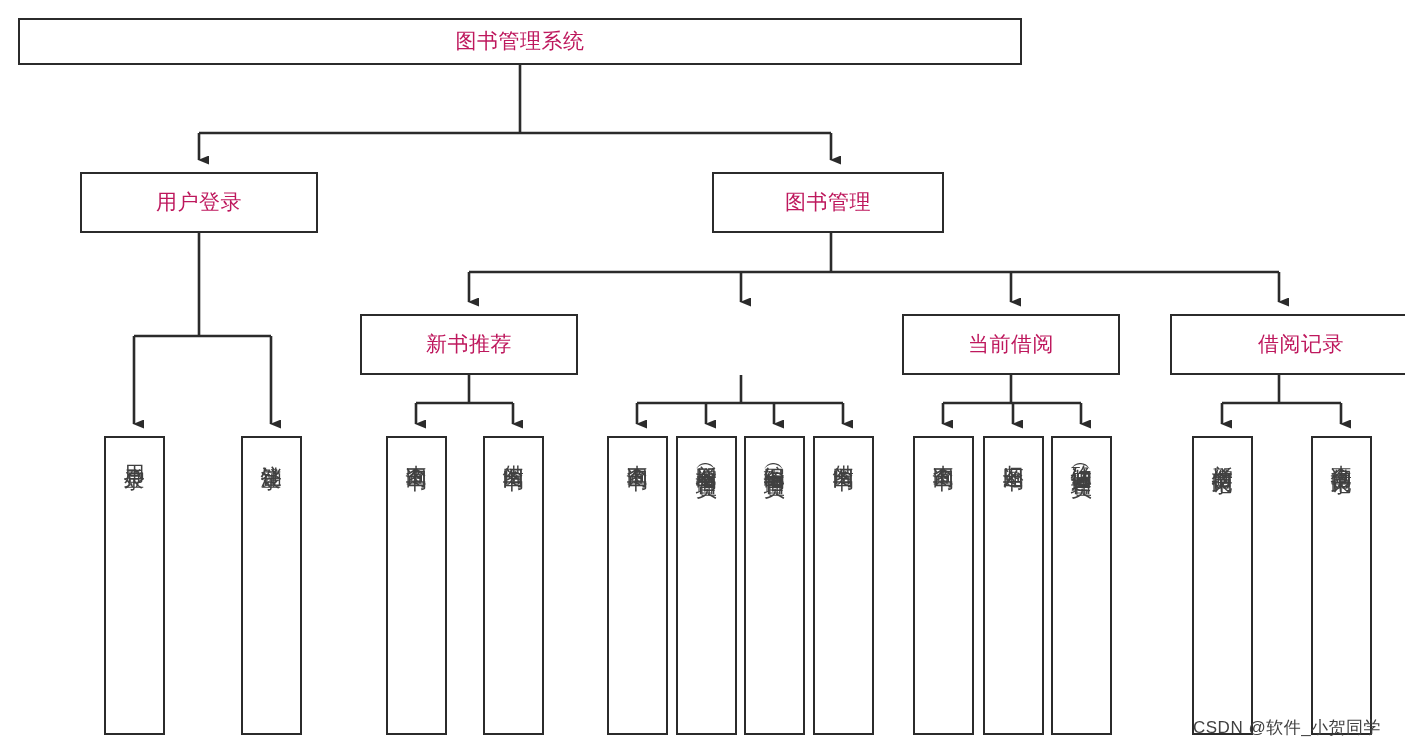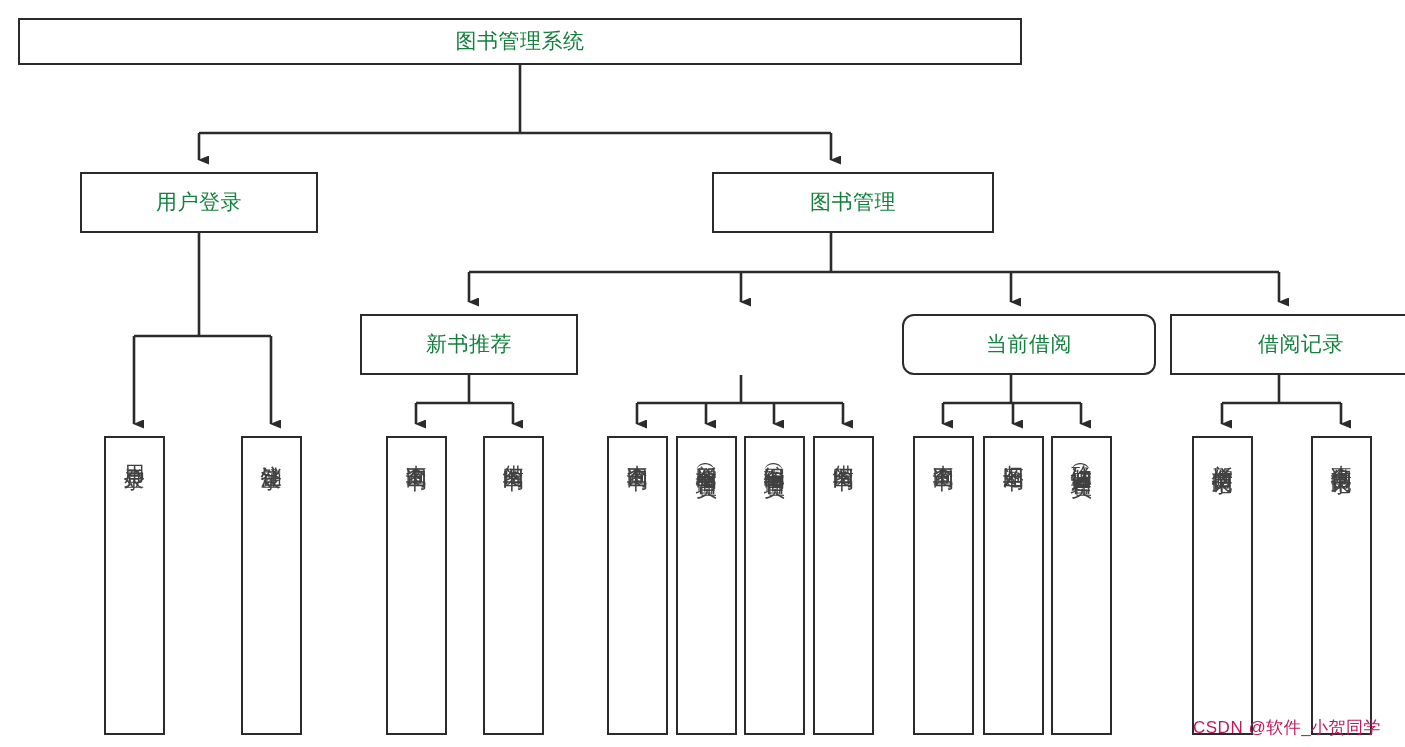--- a/index.html
+++ b/index.html
@@ -32,40 +32,40 @@
     display: flex;
     align-items: center;
     justify-content: center;
     color: #3c3c3c;
   }
   .node .label {
     font-size: 21px;
     line-height: 1.15;
     letter-spacing: 0.5px;
     white-space: nowrap;
-    color: #15803d;
+    color: #be185d;
   }
   .node.vertical {
     align-items: flex-start;
     justify-content: center;
     padding-top: 10px;
   }
   .node.vertical .label {
     writing-mode: vertical-rl;
     text-orientation: upright;
     font-size: 21px;
     line-height: 1.30;
     letter-spacing: 2px;
     white-space: nowrap;
     color: #404040;
   }
   .watermark {
     position: absolute;
     font-size: 17px;
-    color: #be185d;
+    color: #404040;
     white-space: nowrap;
     letter-spacing: 0.5px;
   }
 </style>
 </head>
 <body>
 
 <div id="diagram-root">
 
   <svg id="edge-layer" viewBox="0 0 1405 747" width="1405" height="747" xmlns="http://www.w3.org/2000/svg">
@@ -131,30 +131,30 @@
   </svg>
 
   <div class="node" style="left:18px;top:18px;width:1004px;height:47px;">
     <span class="label">图书管理系统</span>
   </div>
 
   <div class="node" style="left:80px;top:172px;width:238px;height:61px;">
     <span class="label">用户登录</span>
   </div>
 
-  <div class="node" style="left:712px;top:172px;width:282px;height:61px;">
+  <div class="node" style="left:712px;top:172px;width:232px;height:61px;">
     <span class="label">图书管理</span>
   </div>
 
   <div class="node" style="left:360px;top:314px;width:218px;height:61px;">
     <span class="label">新书推荐</span>
   </div>
 
 
-  <div class="node" style="left:902px;top:314px;width:254px;height:61px;border-radius:12px;">
+  <div class="node" style="left:902px;top:314px;width:218px;height:61px;">
     <span class="label">当前借阅</span>
   </div>
 
   <div class="node" style="left:1170px;top:314px;width:262px;height:61px;">
     <span class="label">借阅记录</span>
   </div>
 
   <div class="node vertical" style="left:104px;top:436px;width:61px;height:299px;">
     <span class="label">用户登录</span>
   </div>

